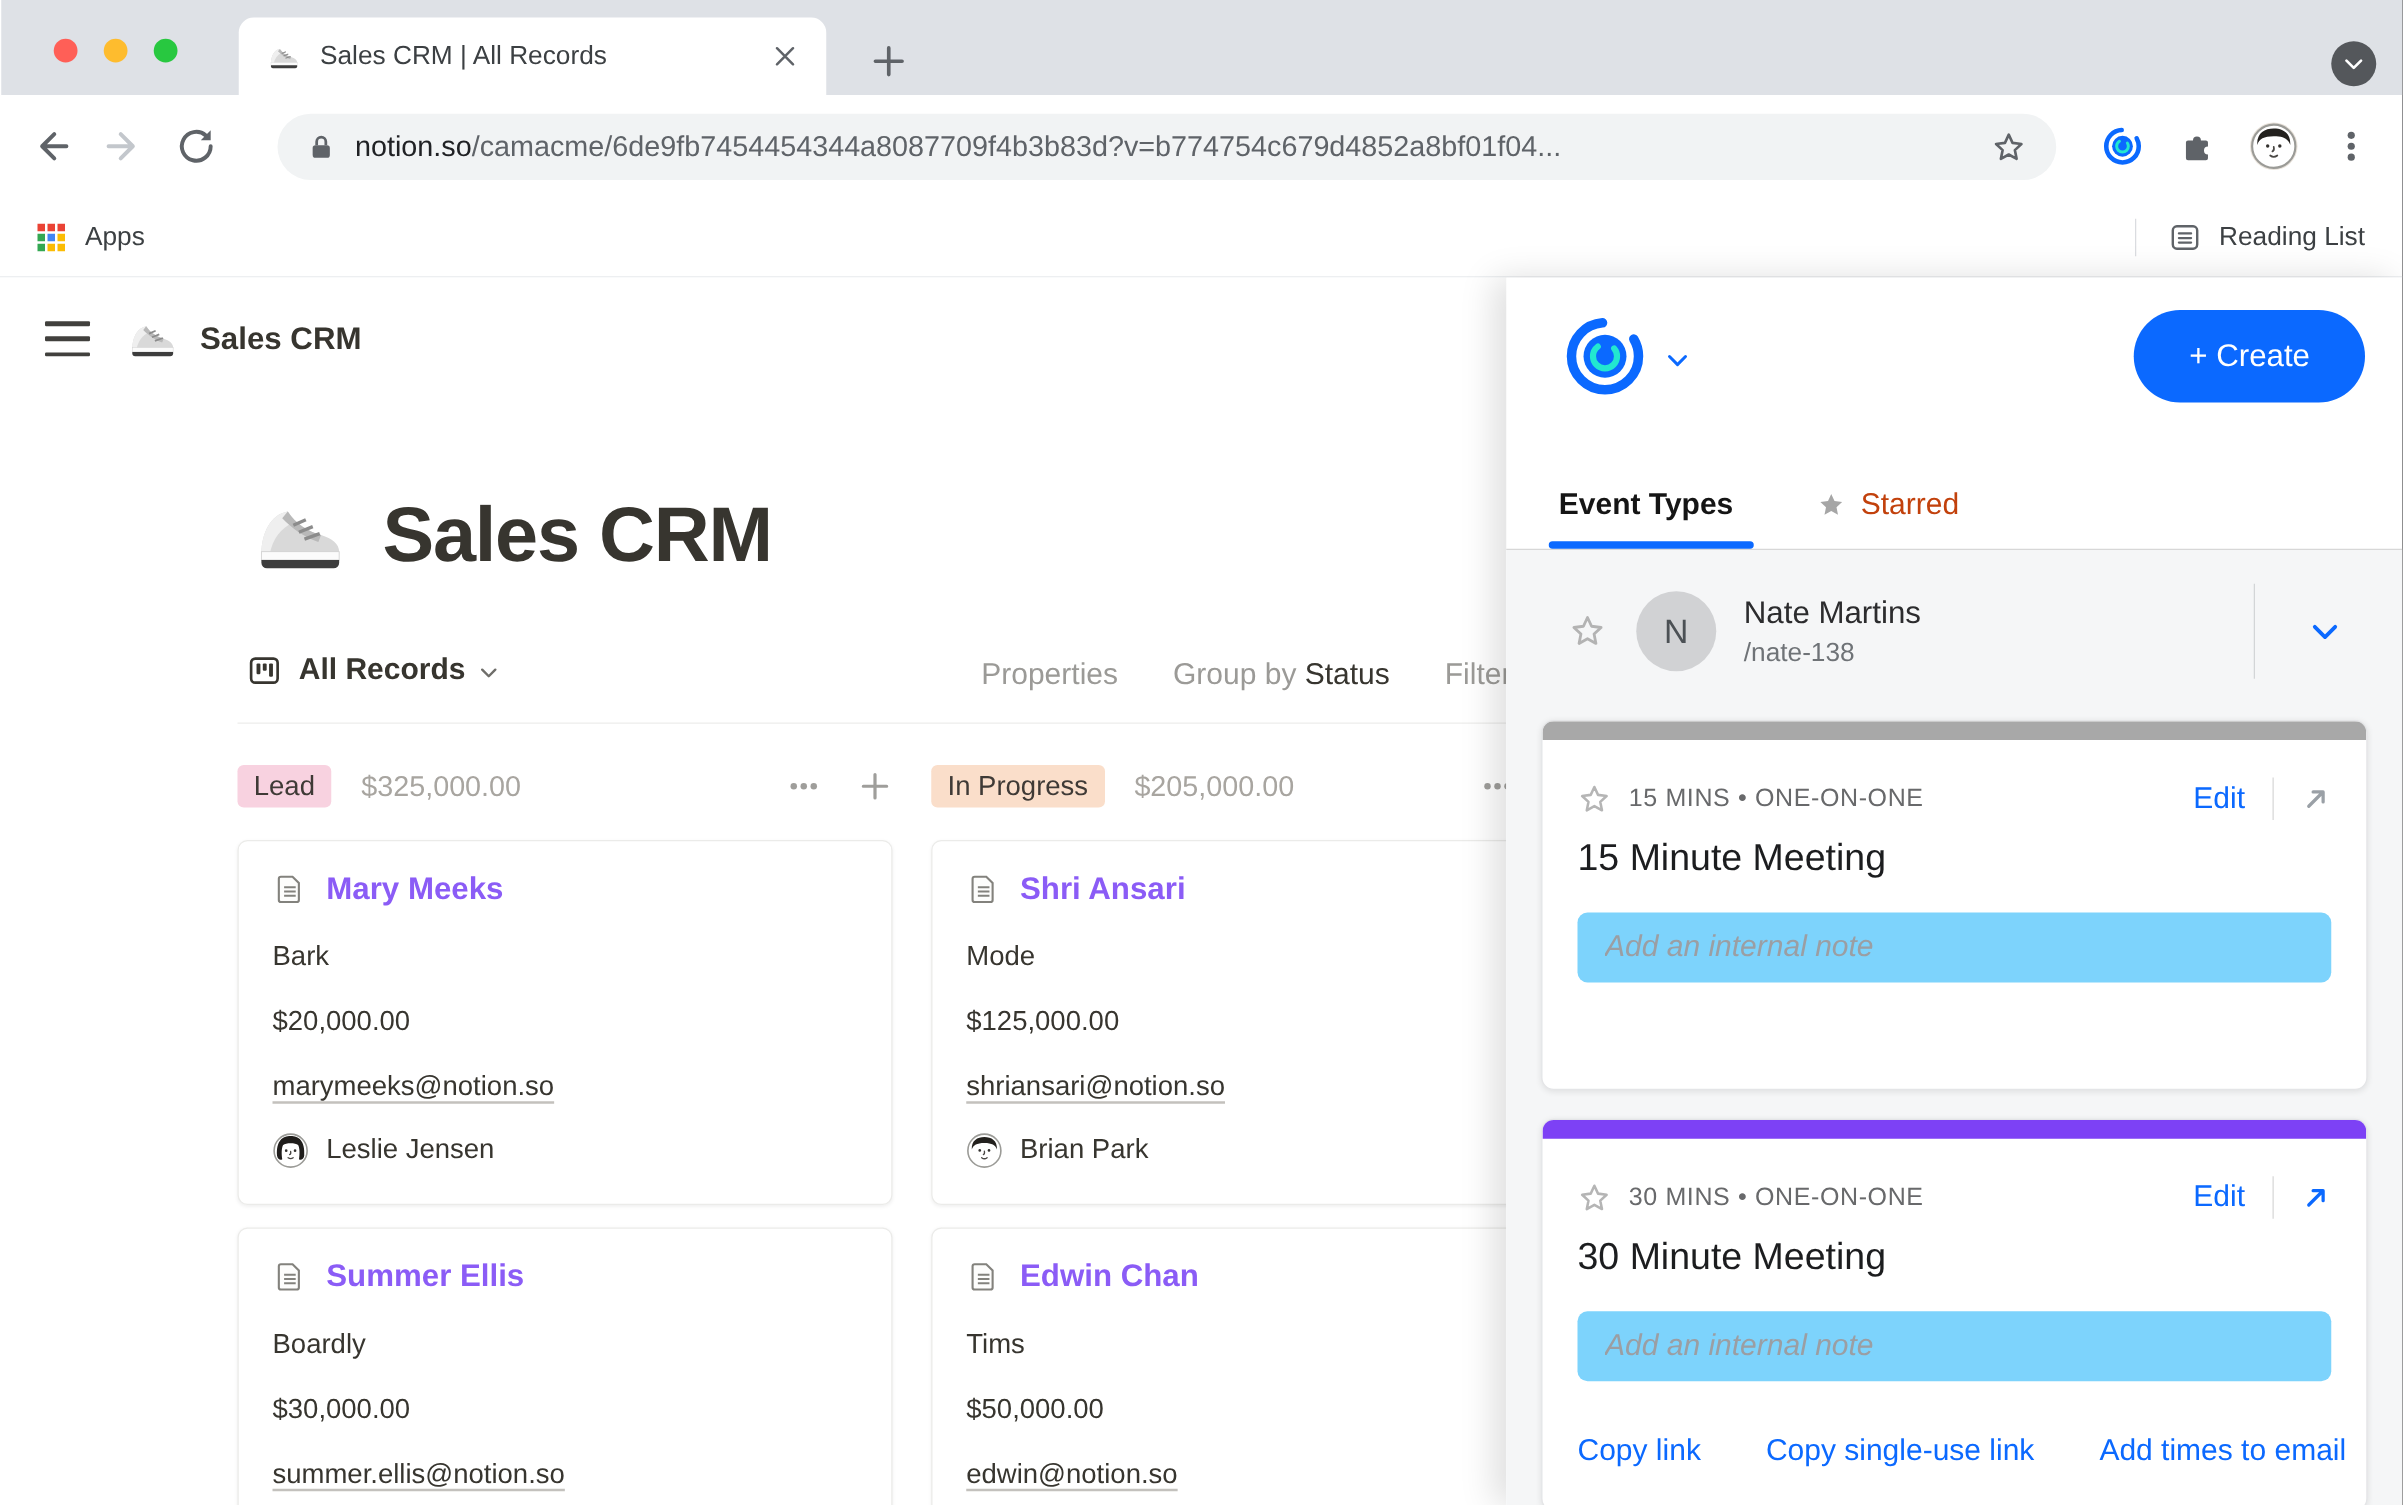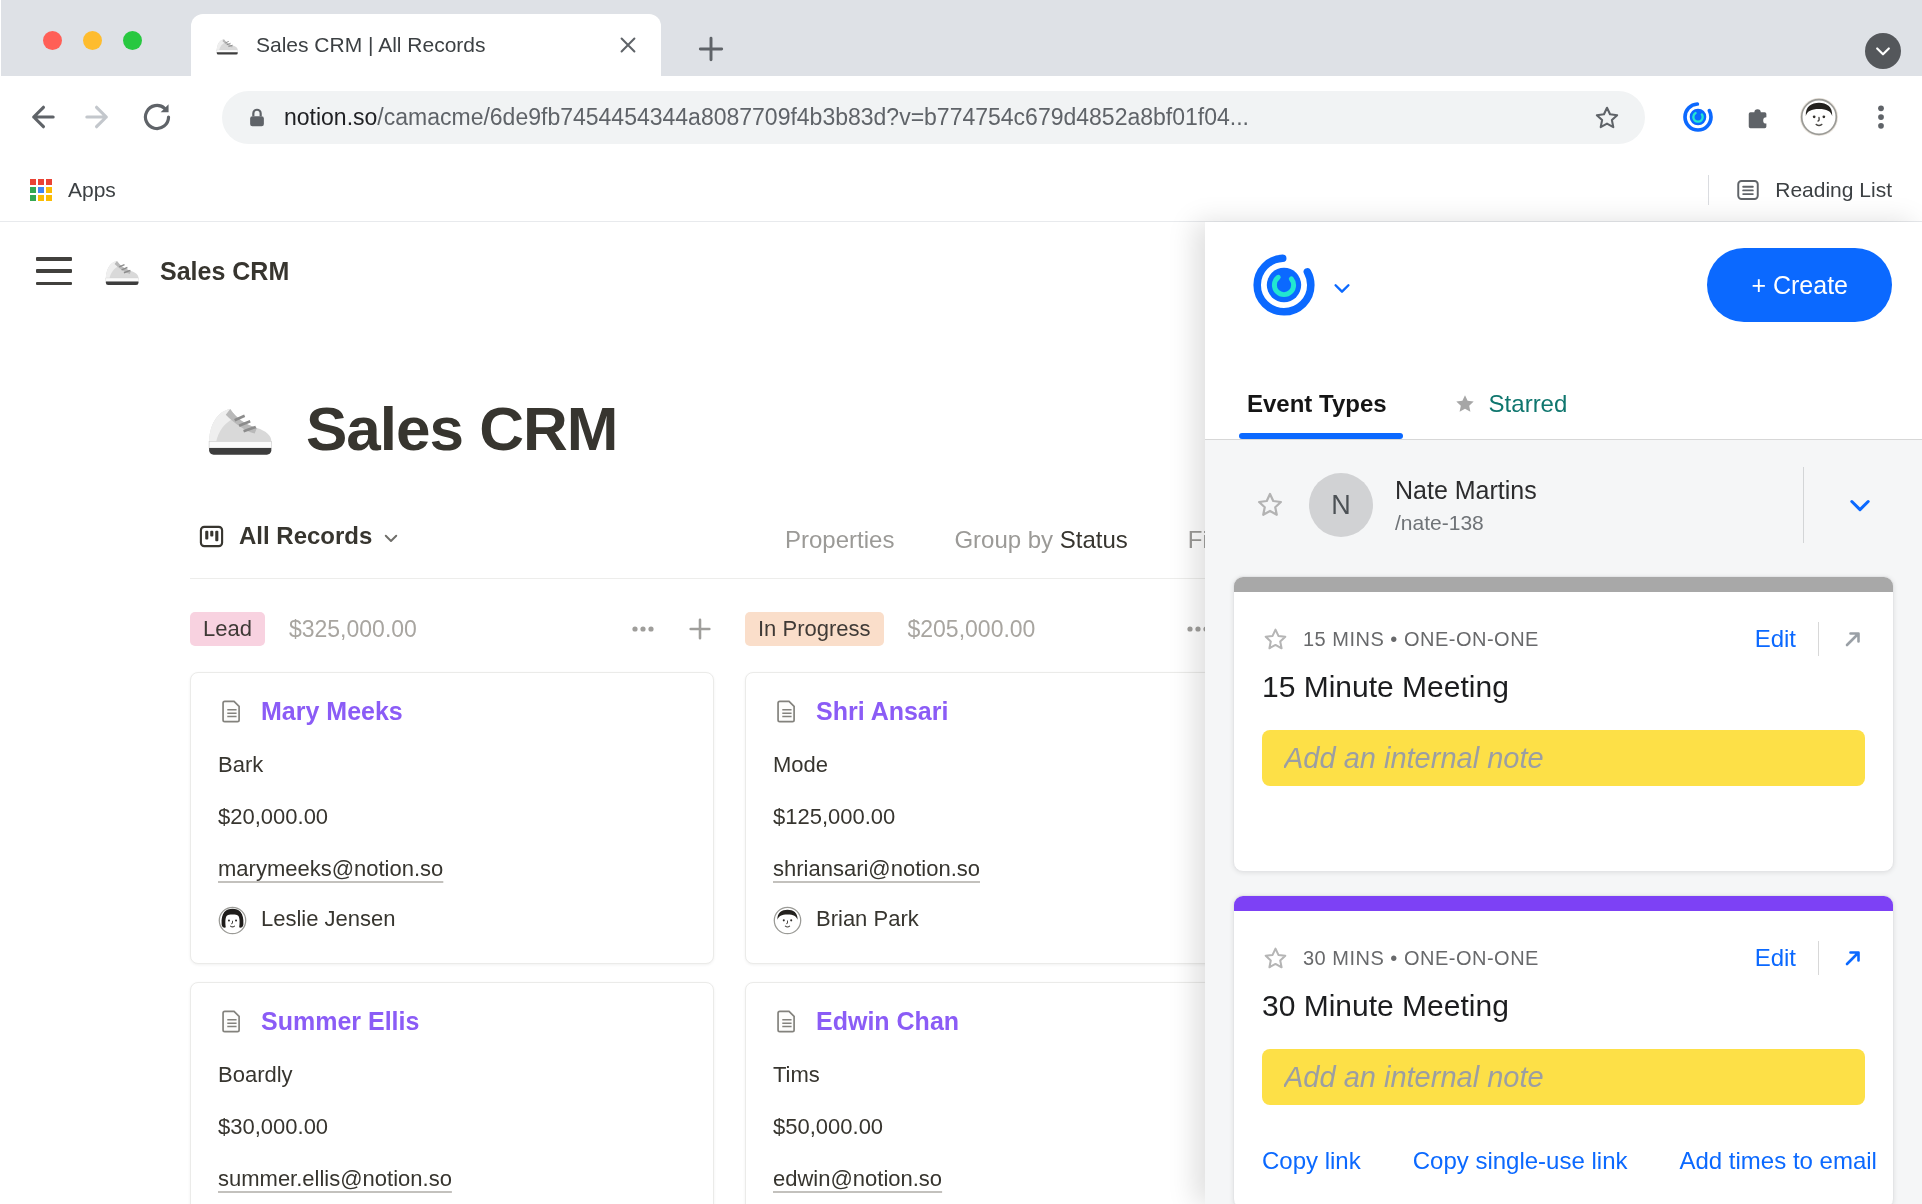--- a/index.html
+++ b/index.html
@@ -60,21 +60,21 @@
   .n-top-title { font-size:25px; font-weight:700; color:#37352f; margin-left:18px; }
 
   .page-head { position:absolute; left:198px; top:166px; display:flex; align-items:center; }
   .page-emoji { width:80px; height:80px; }
   .page-title { font-size:62px; font-weight:700; color:#37352f; letter-spacing:-1px; margin-left:28px; }
 
   .view-row { position:absolute; left:198px; top:300px; display:flex; align-items:center; }
   .board-ico { width:27px; height:27px; color:#37352f; }
   .view-label { font-size:24px; font-weight:700; color:#37352f; margin-left:14px; }
   .view-chev { width:18px; height:18px; color:#6f6e6a; margin-left:10px; margin-top:4px; }
-  .view-actions { position:absolute; left:785px; top:304px; display:flex; gap:60px; font-size:24px;
+  .view-actions { position:absolute; left:785px; top:304px; display:flex; gap:44px; font-size:24px;
                   color:#9b9a97; white-space:nowrap; }
   .ga-strong { color:#37352f; }
   .n-divider { position:absolute; left:190px; right:0; top:356px; height:1px; background:#ededeb; }
 
   .board { position:absolute; left:190px; top:382px; display:flex; gap:31px; }
   .bcol { width:524px; flex:none; }
   .col-head { display:flex; align-items:center; height:50px; }
   .badge { font-size:22px; color:#3f3a36; padding:4px 13px; border-radius:5px; }
   .col-total { font-size:23px; color:#a8a5a0; margin-left:24px; }
   .col-icons { margin-left:auto; display:flex; align-items:center; gap:28px; color:#9f9e9b; }
@@ -100,21 +100,21 @@
   .cal-logo { width:66px; height:66px; }
   .logo-chev { width:22px; height:22px; color:#0b69ff; margin-left:14px; margin-top:6px; }
   .create-btn { margin-left:auto; height:74px; padding:0 44px; border:none; border-radius:40px;
                 background:#0b69ff; color:#fff; font-size:25px; font-family:inherit; cursor:pointer; }
   .p-tabs { position:absolute; left:0; right:0; top:168px; height:50px; border-bottom:1px solid #d7d7d7;
             display:flex; align-items:flex-start; padding-left:42px; }
   .p-tab { font-size:24px; position:relative; padding-bottom:18px; }
   .p-tab.active { font-weight:700; color:#151515; }
   .p-tab.active::after { content:""; position:absolute; left:-8px; right:-16px; bottom:-3px; height:6px;
                          border-radius:4px; background:#0b69ff; }
-  .p-tab.idle { color:#0f766e; margin-left:66px; display:flex; align-items:center;justify-content:flex-end; }
+  .p-tab.idle { color:#c2410c; margin-left:66px; display:flex; align-items:center;justify-content:flex-end; }
   .star-fill { width:24px; height:24px; color:#a6a6a6; margin-right:12px; }
   .p-list { position:absolute; left:0; right:0; top:218px; bottom:0; background:#f5f6f7; }
 
   .user-row { position:absolute; left:50px; right:36px; top:18px; height:94px; display:flex; align-items:center; }
   .star-o { width:30px; height:30px; color:#b3b3b3; flex:none; }
   .n-avatar { width:64px; height:64px; border-radius:50%; background:#d1d2d4; color:#4c5155;
               display:flex; align-items:center; justify-content:center; font-size:27px; margin-left:24px; flex:none; }
   .user-meta { margin-left:22px; }
   .user-name { font-size:25px; color:#2c2c2e; }
   .user-slug { font-size:21px; color:#6f7377; margin-top:6px; }
@@ -131,22 +131,22 @@
   .meta-row { display:flex; align-items:center; }
   .meta-star { width:27px; height:27px; color:#b5b5b5; flex:none; }
   .meta-text { font-size:20px; color:#68696b; letter-spacing:0.5px; margin-left:14px; white-space:nowrap; }
   .meta-right { margin-left:auto; display:flex; align-items:center; }
   .edit-link { font-size:24px; color:#0b69ff; cursor:pointer; }
   .meta-div { width:1px; height:34px; background:#d8d8d8; margin:0 22px; }
   .open-arrow { width:24px; height:24px; }
   .arrow-gray { color:#9aa0a6; }
   .arrow-blue { color:#0b69ff; }
   .e-title { font-size:30px; color:#1c1d1f; margin-top:14px; }
-  .note-input { margin-top:26px; width:100%; height:56px; background:#fde047; border:none; border-radius:8px;
-                padding:0 22px; font-size:29px; font-family:inherit; color:#3c3c3c; }
+  .note-input { margin-top:26px; width:100%; height:56px; background:#7dd3fc; border:none; border-radius:8px;
+                padding:0 22px; font-size:24px; font-family:inherit; color:#3c3c3c; }
   .note-input::placeholder { font-style:italic; color:#9b9ea3; opacity:1; }
   .e-hint { margin-top:32px; text-align:center; font-style:italic; font-size:24px; color:#47484a; }
   .links-row { margin-top:32px; display:flex; align-items:flex-end; font-size:24px; color:#0b69ff; }
   .link-div { width:1px; height:38px; background:#d5d5d5; margin:0 26px; }
   .e-link { cursor:pointer; white-space:nowrap; }
 </style>
 </head>
 <body>
 
 <svg width="0" height="0" style="position:absolute">

